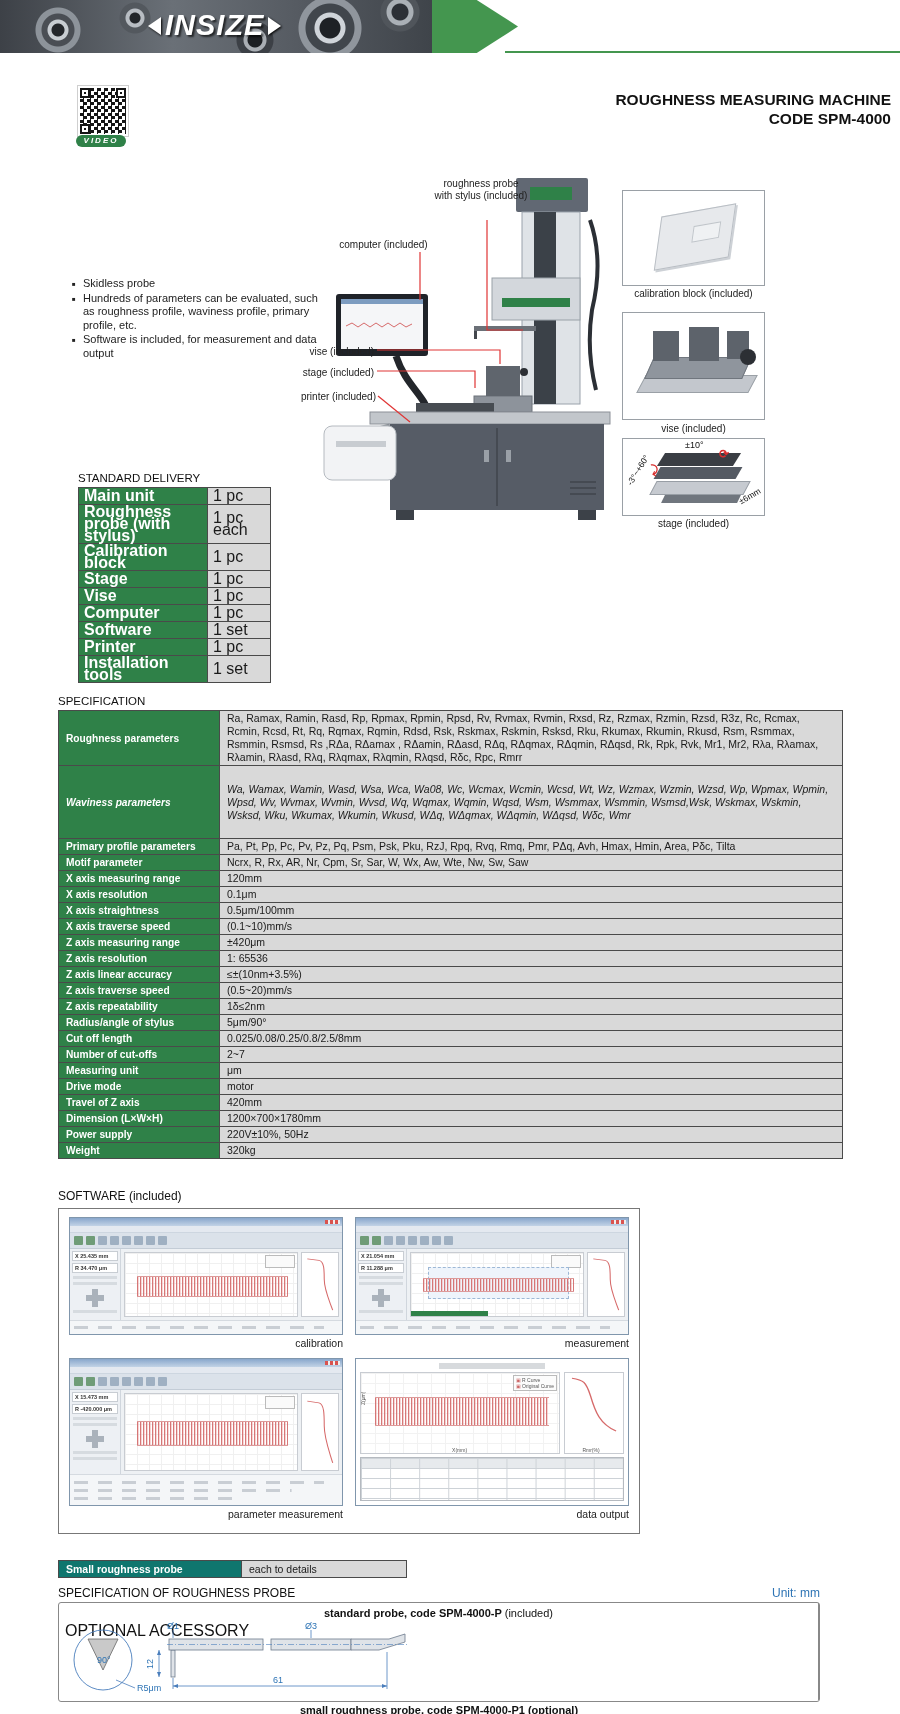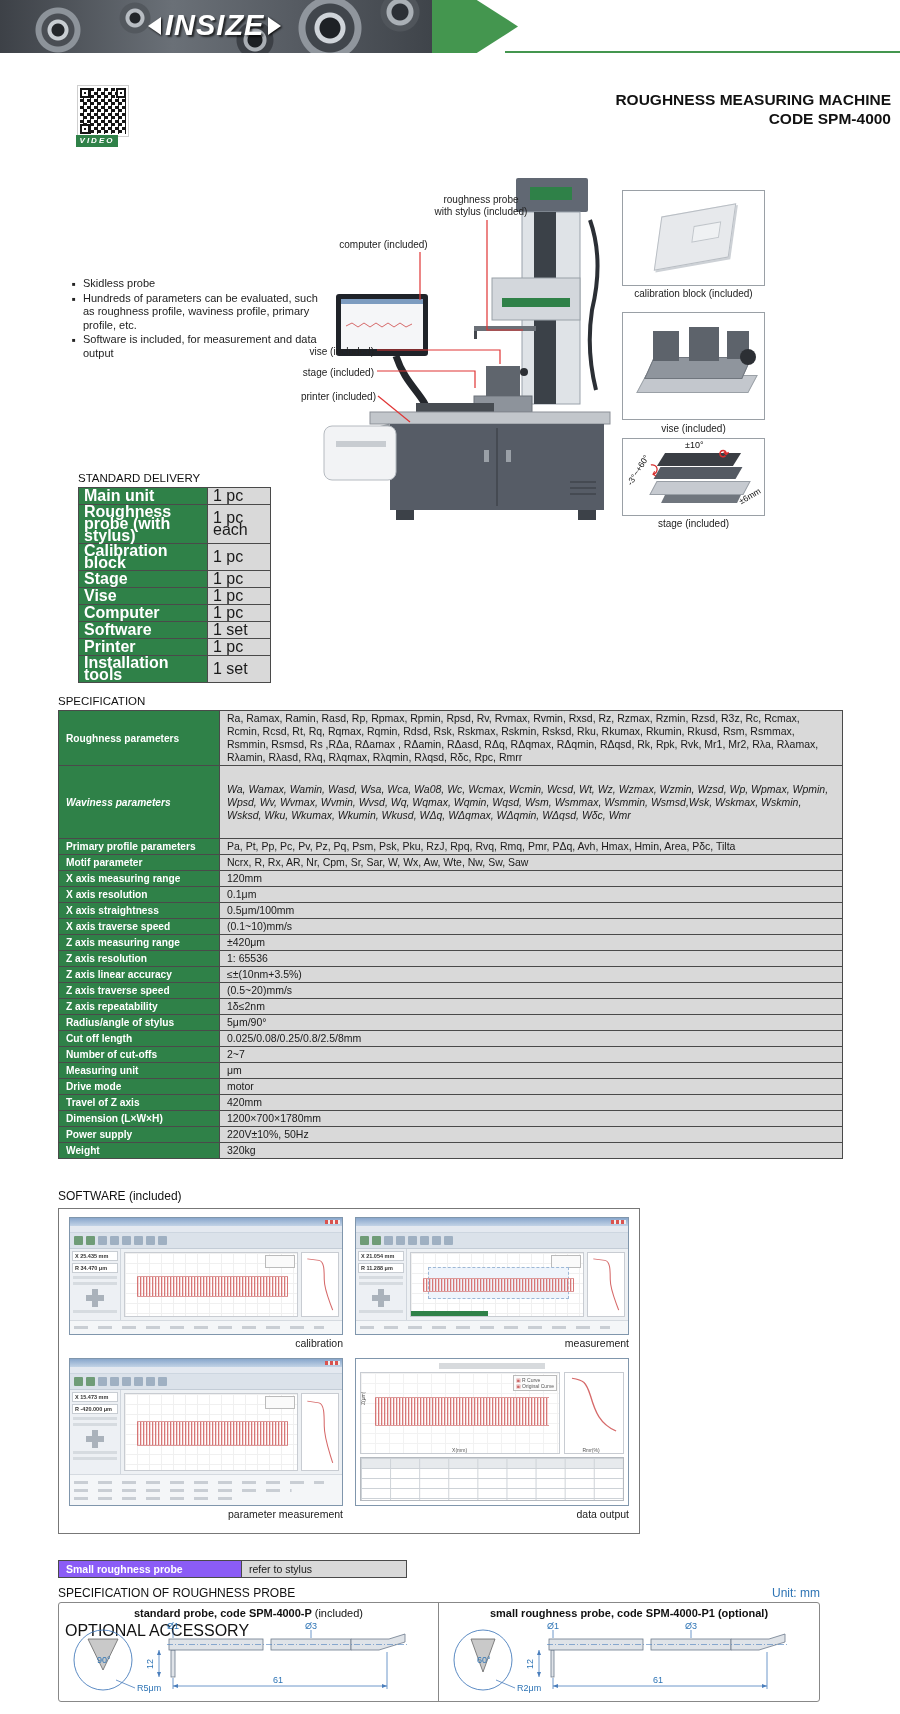--- a/index.html
+++ b/index.html
@@ -22,36 +22,36 @@
   .banner-arrow{position:absolute;left:432px;top:0;width:86px;height:53px;background:#44964f;
     clip-path:polygon(0 0,52% 0,100% 50%,52% 100%,0 100%);}
   .banner-line{position:absolute;left:505px;top:51px;right:0;height:2px;background:#44964f;}
 
   
   .qr{position:absolute;left:78px;top:86px;width:46px;height:46px;border:2px solid #fff;outline:1px solid #cfcfcf;
       background:repeating-conic-gradient(#151515 0% 25%,#fff 0% 50%) 0 0/7px 7px;}
   .qr .f{position:absolute;width:10px;height:10px;border:2px solid #151515;background:#fff;box-sizing:border-box;}
   .qr .f::after{content:"";position:absolute;left:2px;top:2px;width:2px;height:2px;background:#151515;}
   .qr .f1{left:0;top:0}.qr .f2{right:0;top:0}.qr .f3{left:0;bottom:0}
-  .video-badge{position:absolute;left:76px;top:135px;width:42px;height:12px;background:#2f8148;color:#fff;
-      font-size:8px;font-weight:bold;font-style:italic;letter-spacing:2px;text-align:center;line-height:12px;}
+  .video-badge{position:absolute;left:76px;top:135px;width:50px;height:12px;background:#2f8148;color:#fff;
+      font-size:8px;font-weight:bold;font-style:italic;letter-spacing:2px;text-align:center;line-height:12px;border-radius:6px;}
 
   
   .doc-title{position:absolute;top:90px;right:57px;text-align:right;font-weight:bold;font-size:15.5px;line-height:19px;color:#111;}
 
   
   .features{position:absolute;left:72px;top:277px;width:256px;font-size:11px;line-height:13.5px;color:#222;}
   .features .fi{position:relative;padding-left:11px;margin-bottom:1px;}
   .features .fi::before{content:"\25A0";position:absolute;left:0;top:1px;font-size:6px;}
 
   
   .machine{position:absolute;left:278px;top:160px;width:345px;height:372px;}
   .machine svg{position:absolute;left:0;top:0;}
   .mlabel{position:absolute;font-size:10px;color:#222;line-height:11.5px;}
-  .lbl-probe{left:128px;top:34px;width:150px;text-align:center;}
+  .lbl-probe{left:128px;top:18px;width:150px;text-align:center;}
   .lbl-computer{left:38px;top:79px;width:135px;text-align:center;}
   .lbl-vise{left:0;top:186px;width:96px;text-align:right;}
   .lbl-stage{left:0;top:207px;width:96px;text-align:right;}
   .lbl-printer{left:0;top:231px;width:98px;text-align:right;}
 
   
   .figbox{position:absolute;left:622px;width:143px;background:#fff;border:1px solid #9aa0a6;box-sizing:border-box;}
   .figcap{position:absolute;left:612px;width:163px;text-align:center;font-size:10px;color:#222;}
   .fb1{top:190px;height:96px;}
   .calb{position:absolute;left:34px;top:20px;width:74px;height:50px;background:#e7e9ec;border:1px solid #b9bec4;
@@ -142,28 +142,28 @@
   .ax-y{top:40%;left:-1px;transform:rotate(-90deg);transform-origin:left top;}
   .rep-curve{width:58px;border:1px solid #c8ccd2;margin-left:4px;position:relative;flex:none;}
   .ax-r{bottom:0;left:30%;}
   .rep-table{margin-top:3px;height:42px;border:1px solid #b5bac0;flex:none;
     background-image:linear-gradient(90deg,#cdd2d7 1px,transparent 1px),linear-gradient(#cdd2d7 1px,transparent 1px),linear-gradient(#e7eaed,#e7eaed);
     background-size:11.11% 100%,100% 10px,100% 10px;background-repeat:repeat,repeat,no-repeat;}
 
   
   .opt{position:absolute;left:58px;top:1560px;border-collapse:collapse;}
   .opt td{border:1px solid #4a4a4a;font-size:10.5px;padding:1px 7px;height:14px;}
-  .opt .k{background:#8b5cf6;color:#fff;font-weight:bold;width:168px;}
+  .opt .k{background:#0f766e;color:#fff;font-weight:bold;width:168px;}
   .opt .v{background:#d9d9d9;width:150px;}
 
   
   .probe-head{position:absolute;left:58px;top:1586px;width:762px;display:flex;justify-content:space-between;align-items:baseline;}
   .unit-note{font-size:12px;color:#2e74b5;font-weight:normal;}
   .probe-box{position:absolute;left:58px;top:1602px;width:762px;height:100px;border:1px solid #888;border-radius:3px;
-             box-sizing:border-box;display:grid;grid-template-columns:1fr 1fr;}
+             box-sizing:border-box;display:grid;grid-template-columns:1fr;}
   .probe-cell{padding:4px 6px 2px;box-sizing:border-box;}
   .probe-cell.first{border-right:1px solid #888;}
   .ptitle{text-align:center;font-size:11px;font-weight:bold;color:#111;margin-bottom:1px;}
   .ptitle .norm{font-weight:normal;}
   .pline{fill:none;stroke:#4a7ebc;stroke-width:0.9;}
   .dimline{stroke:#4a7ebc;stroke-width:0.8;}
   .cline{stroke:#4a7ebc;stroke-width:0.6;stroke-dasharray:6 2 1 2;}
   .ptxt{font-size:9px;fill:#2e74b5;font-family:"Liberation Sans",sans-serif;}
   .shaft{fill:#dfe3e8;stroke:#6c7a8c;stroke-width:0.8;}
   .ah{fill:#4a7ebc;}
@@ -570,21 +570,21 @@
       </div>
       <div class="sw-cap">data output</div>
     </div>
   </div>
 
   <div class="h-block" style="left:58px;top:1622px;font-size:16px;margin-left:7px;">OPTIONAL ACCESSORY</div>
   <table class="opt">
     <tbody>
         <tr>
       <td class="k">Small roughness probe</td>
-      <td class="v">refer to stylus</td>
+      <td class="v">each to details</td>
     </tr>
   </tbody>
     </table>
 
   <div class="probe-head">
     <span class="h-block" style="position:static;font-size:12px;">SPECIFICATION OF ROUGHNESS PROBE</span>
     <span class="unit-note">Unit: mm</span>
   </div>
   <div class="probe-box">
 

